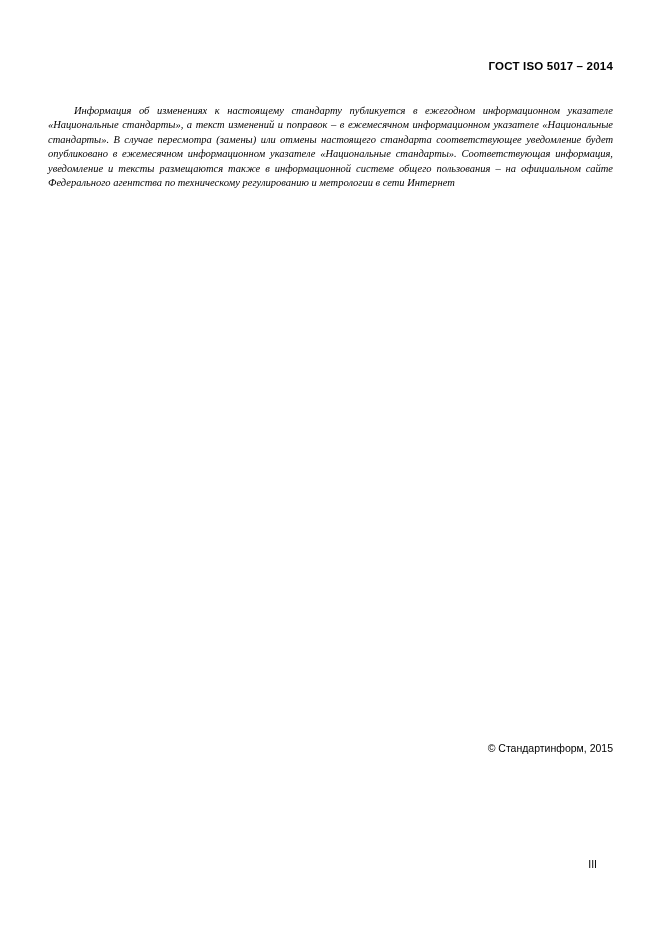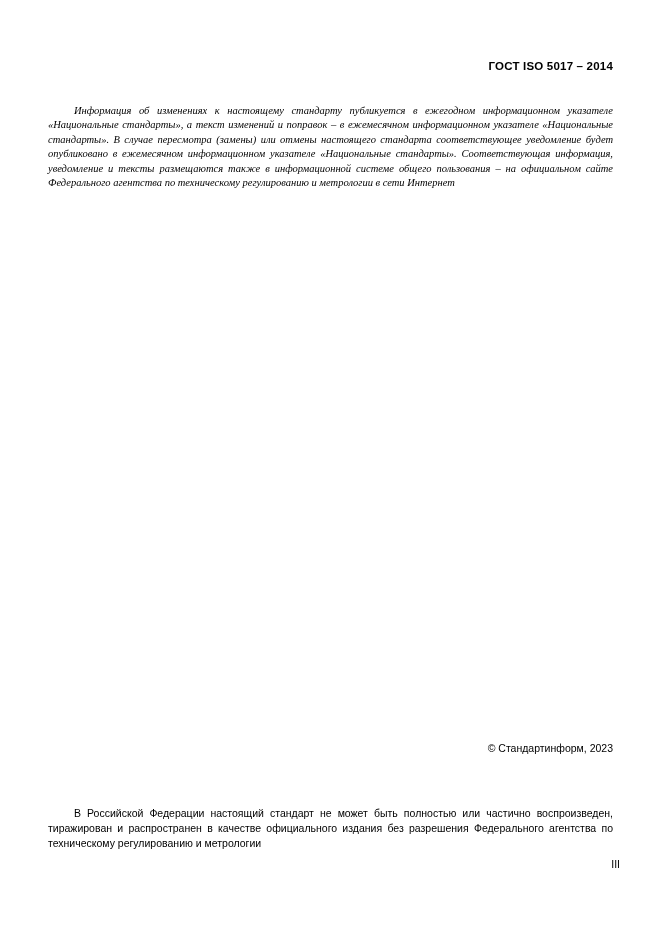--- a/index.html
+++ b/index.html
@@ -60,33 +60,32 @@
     width: 565px;
     font-size: 10.5px;
     line-height: 15px;
     text-align: justify;
     text-justify: inter-word;
     text-indent: 26px;
   }
   .page-number {
     position: absolute;
     top: 858px;
-    right: 41px;
+    right: 64px;
     font-size: 10.5px;
     text-align: right;
   }
 </style>
 </head>
 <body>
 
 <div class="page">
 
   <div class="header">ГОСТ ISO 5017 – 2014</div>
 
   <div class="notice">Информация об изменениях к настоящему стандарту публикуется в ежегодном информационном указателе «Национальные стандарты», а текст изменений и поправок – в ежемесячном информационном указателе «Национальные стандарты». В случае пересмотра (замены) или отмены настоящего стандарта соответствующее уведомление будет опубликовано в ежемесячном информационном указателе «Национальные стандарты». Соответствующая информация, уведомление и тексты размещаются также в информационной системе общего пользования – на официальном сайте Федерального агентства по техническому регулированию и метрологии в сети Интернет</div>
 
-  <div class="copyright">© Стандартинформ, 2023</div>
+  <div class="copyright">© Стандартинформ, 2015</div>
 
-  <div class="footer-note">В Российской Федерации настоящий стандарт не может быть полностью или частично воспроизведен, тиражирован и распространен в качестве официального издания без разрешения Федерального агентства по техническому регулированию и метрологии</div>
 
   <div class="page-number">III</div>
 
 </div>
 
 </body></html>

